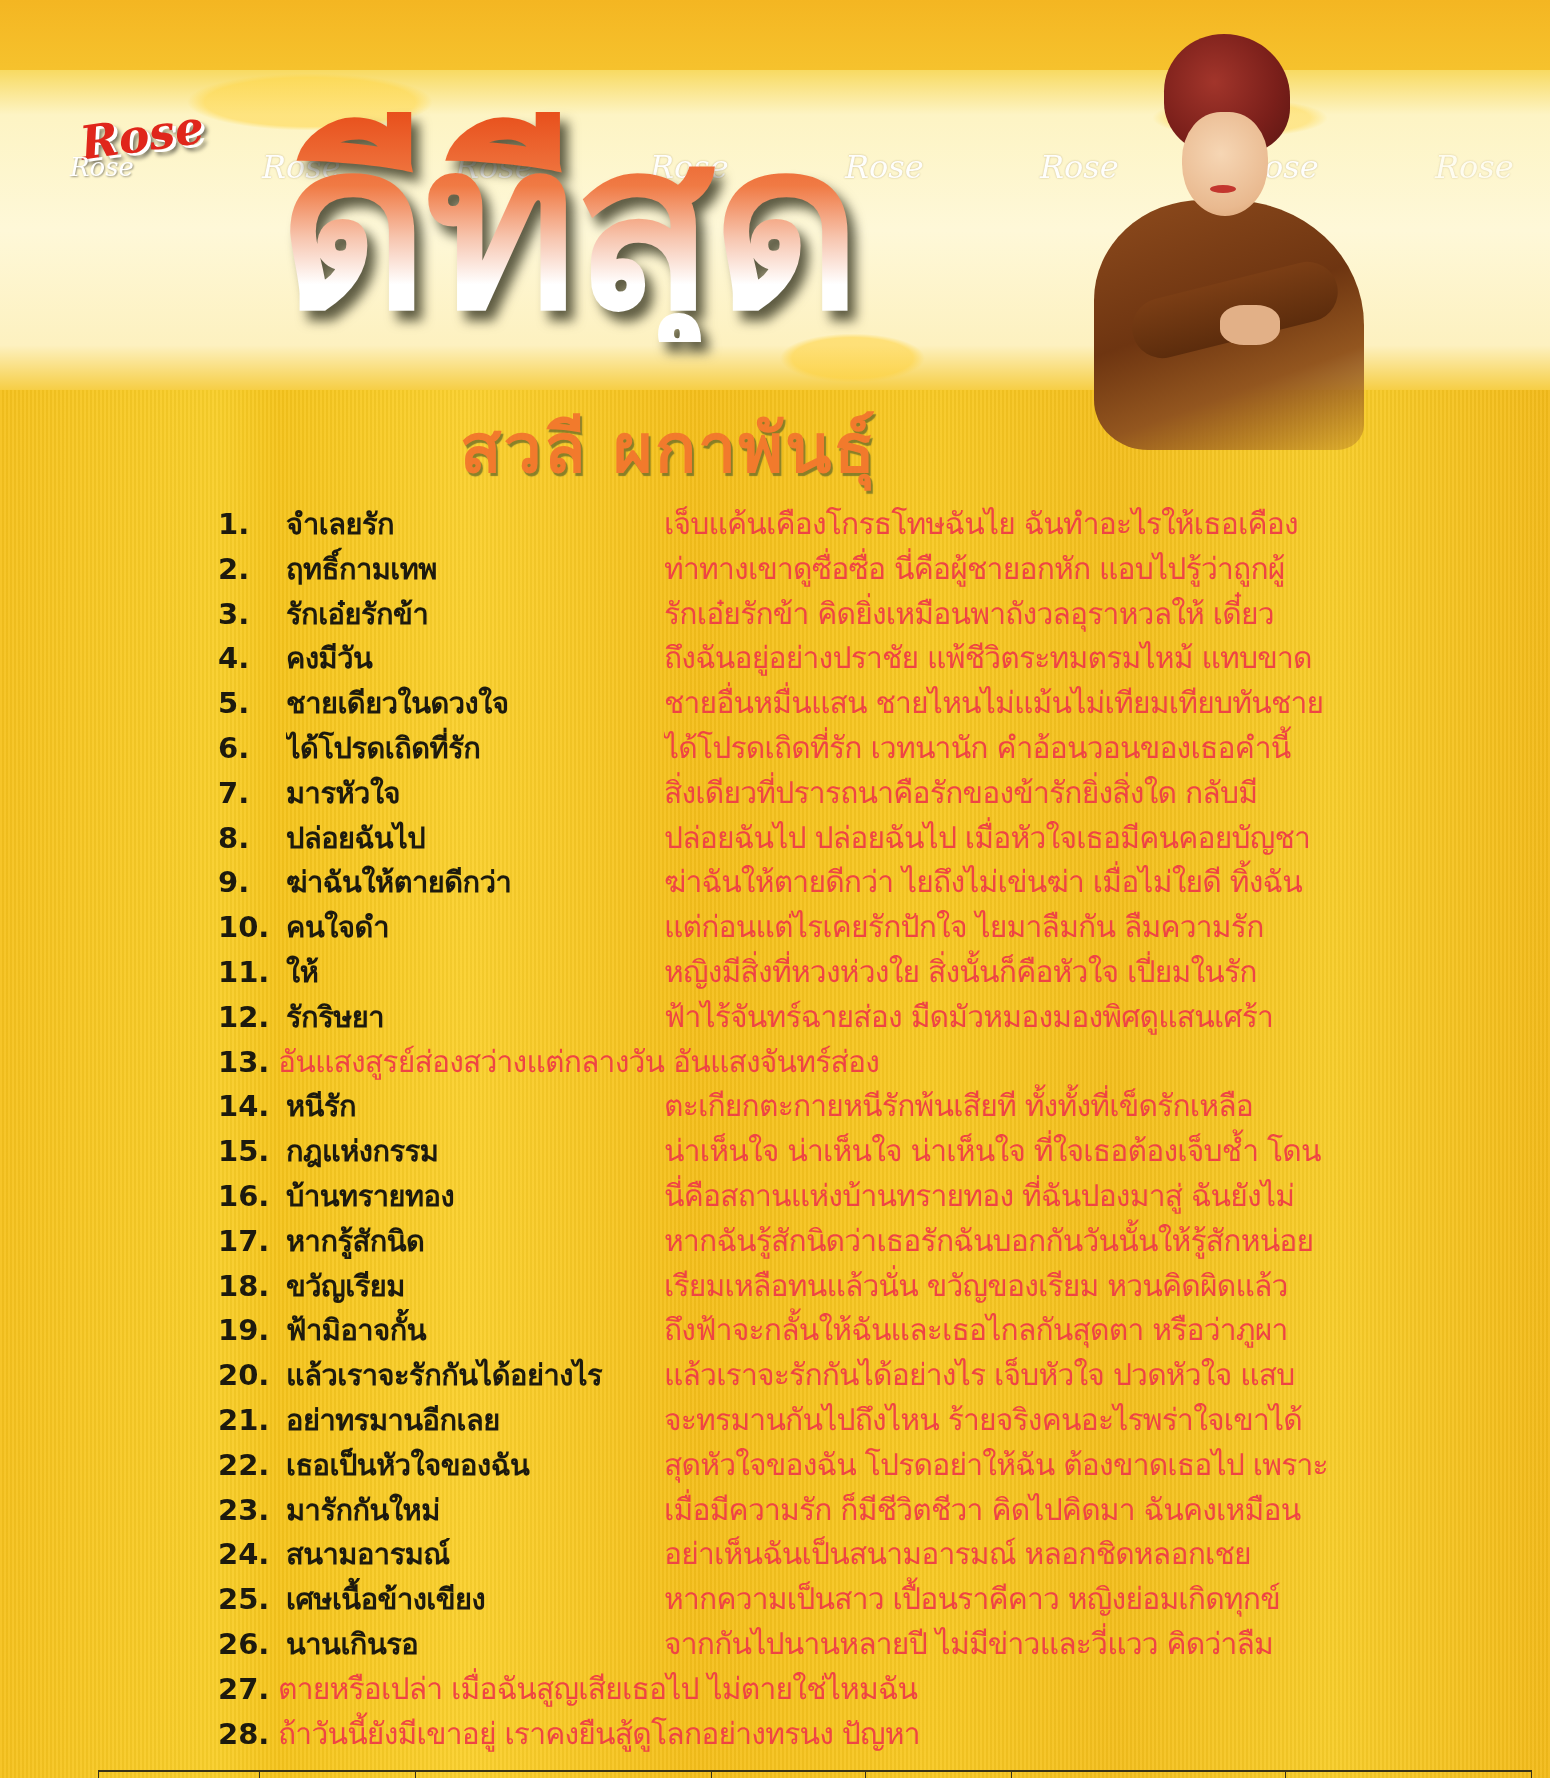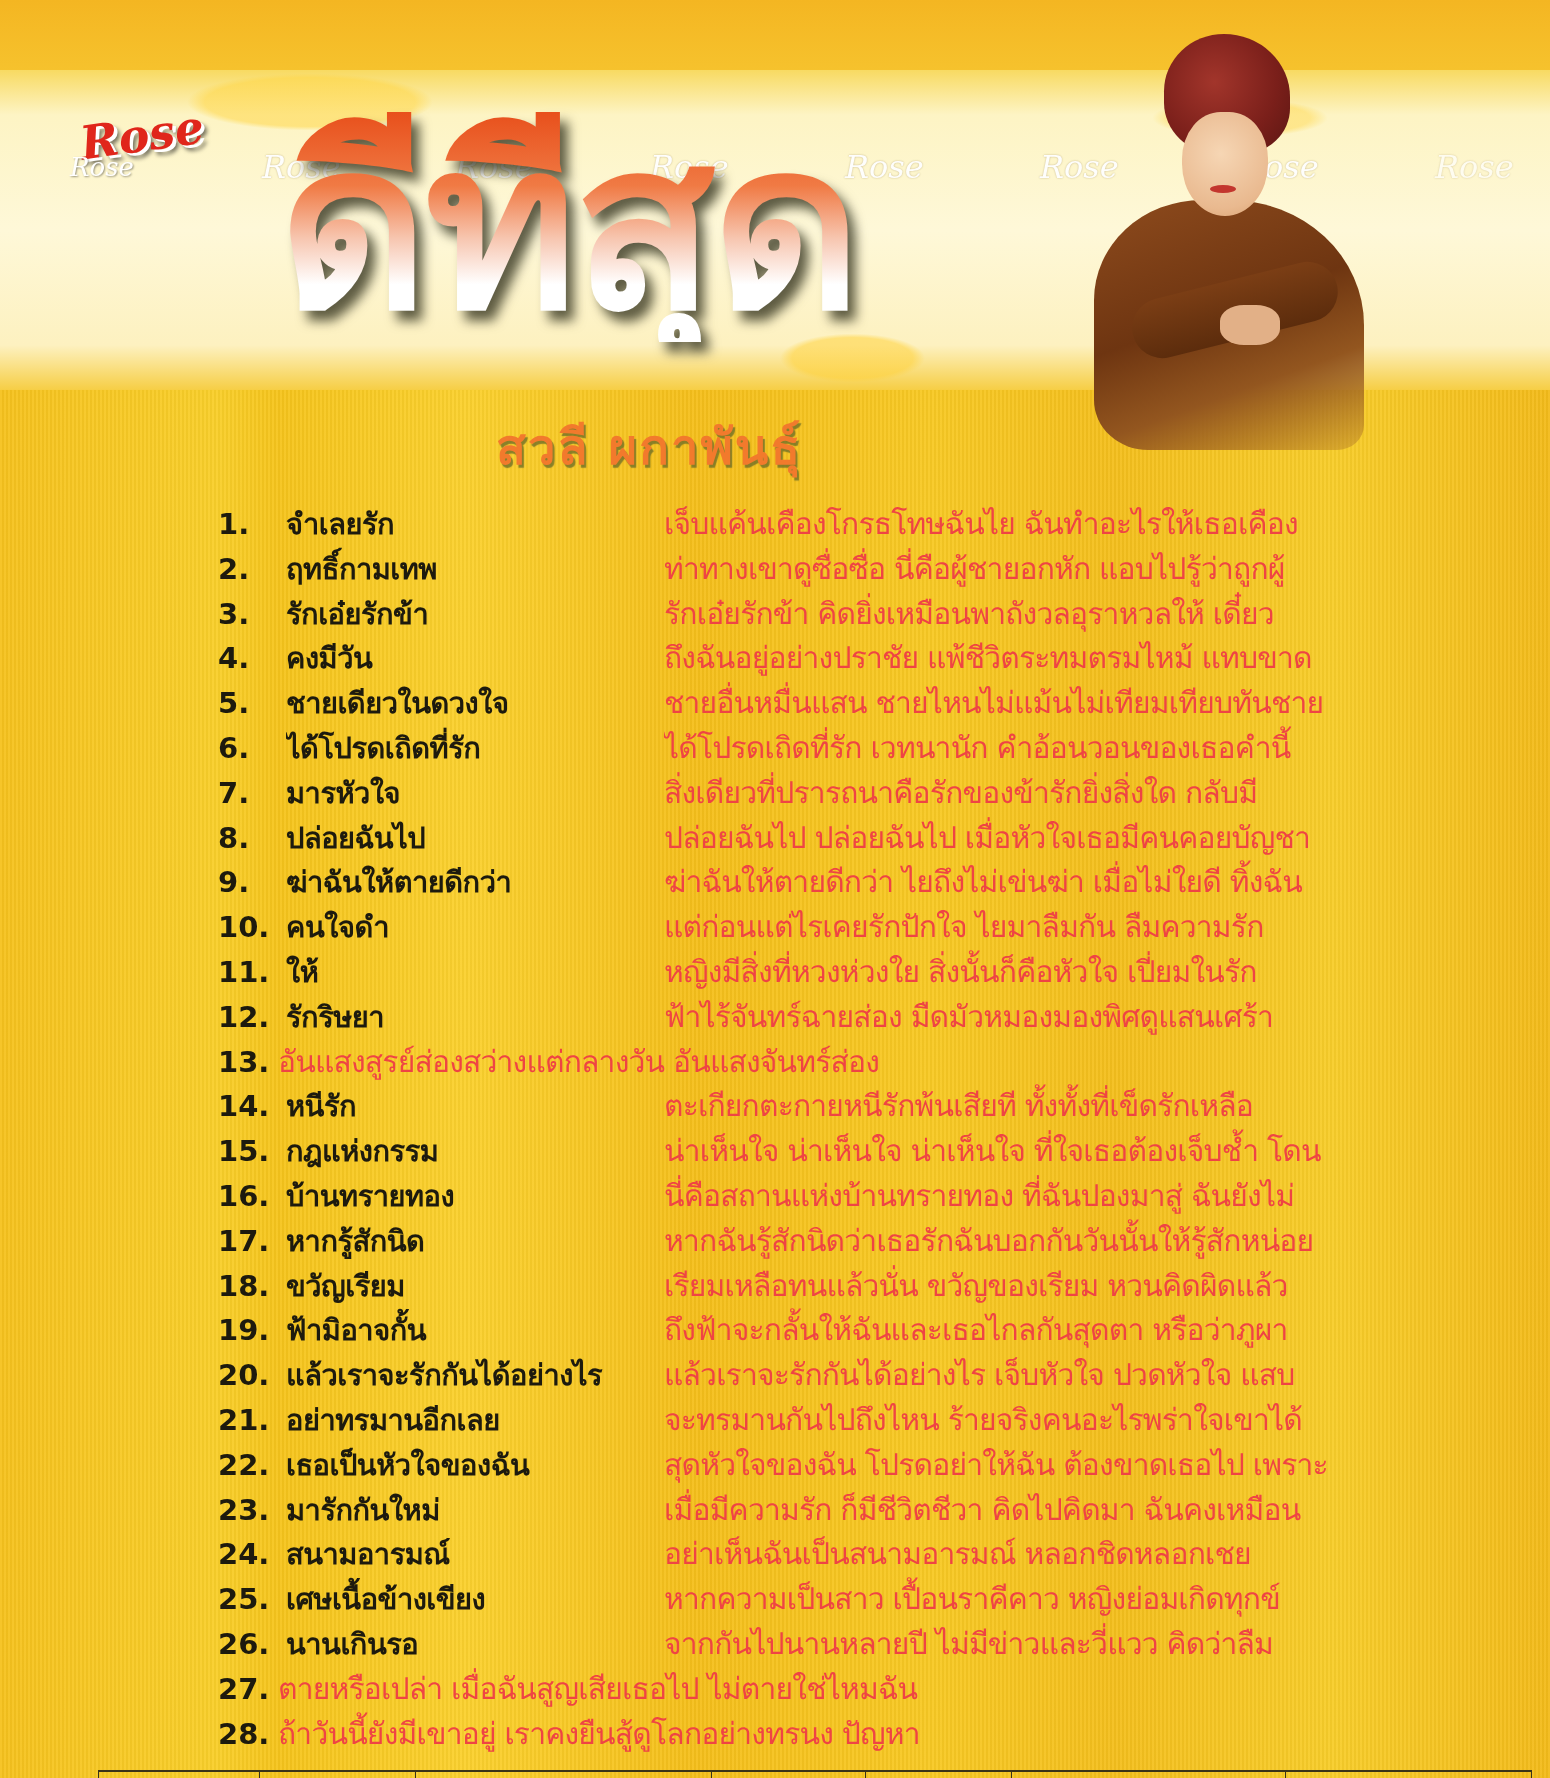--- a/index.html
+++ b/index.html
@@ -43,24 +43,23 @@
     .album-title {
       position: absolute; left: 278px; top: 112px; font-weight: bold;
       font-size: 232px; line-height: 230px; letter-spacing: -4px;
       font-family: Liberation Sans, sans-serif;
       color: #ee6a30;
       background: linear-gradient(180deg, #e8501c 0%, #f07a44 32%, #f7c6b0 55%, #ffffff 75%, #ffffff 100%);
       -webkit-background-clip: text; background-clip: text; -webkit-text-fill-color: transparent;
       filter: drop-shadow(8px 10px 6px rgba(40,40,20,0.75));
     }
     .artist-name {
-      position: absolute; left: 460px; top: 408px; font-weight: bold; font-size: 49px;
+      position: absolute; left: 460px; top: 394px; font-weight: bold; font-size: 68px;
       color: #f27a2c; letter-spacing: 2px;
       text-shadow: 2px 3px 1px rgba(110,110,40,0.8);
-      margin-left: 36px;
     }
     .portrait {
       position: absolute; left: 1090px; top: 30px; width: 300px; height: 420px;
     }
     .portrait .hair {
       position: absolute; left: 74px; top: 4px; width: 126px; height: 120px; border-radius: 50% 55% 40% 45%;
       background: radial-gradient(circle at 40% 40%, #a2352b 0%, #7a1f1a 60%, #5a1612 100%);
     }
     .portrait .face {
       position: absolute; left: 92px; top: 82px; width: 86px; height: 104px; border-radius: 45% 45% 50% 50%;

